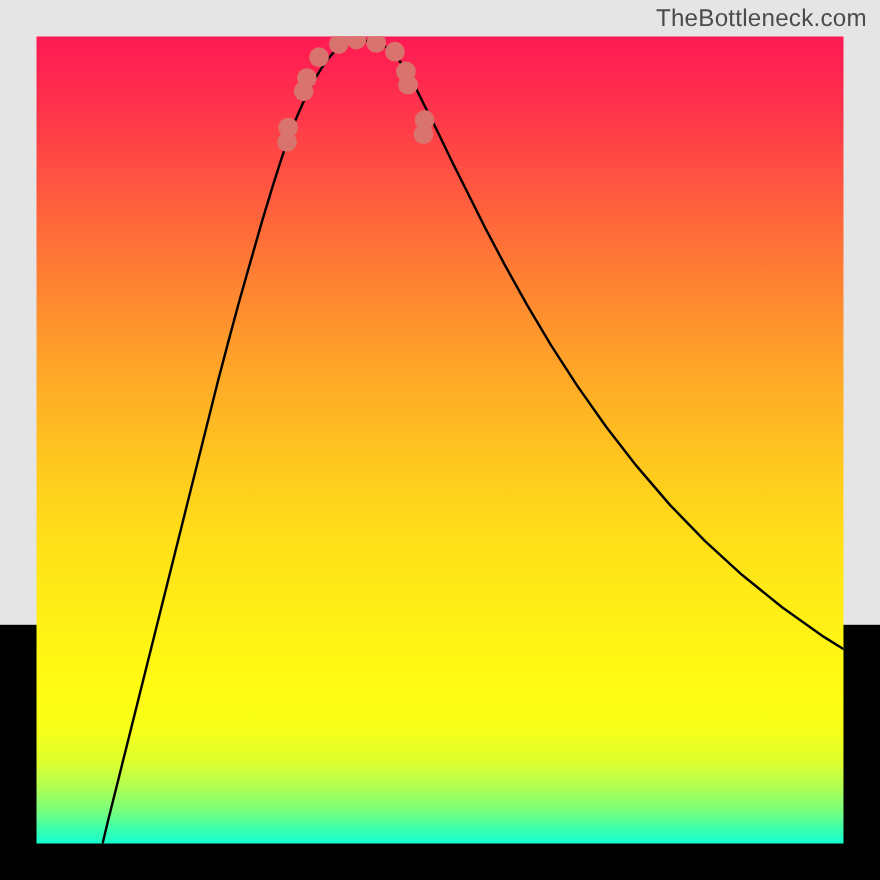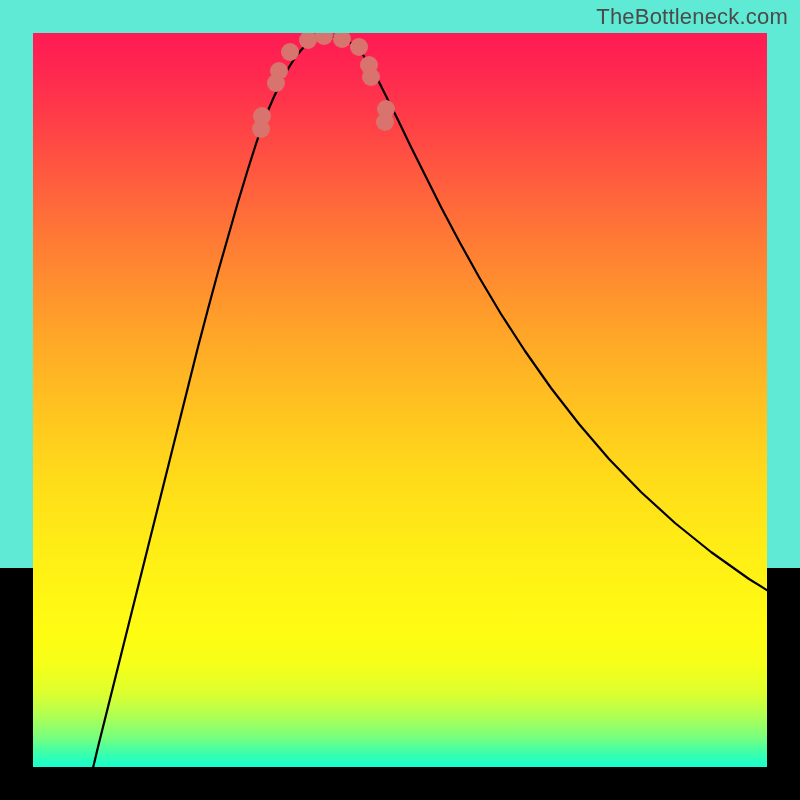--- a/index.html
+++ b/index.html
@@ -8,21 +8,21 @@
     width: 800px;
     height: 800px;
     overflow: hidden;
     background: #000;
     font-family: Arial, Helvetica, sans-serif;
   }
   .frame {
     position: relative;
     width: 800px;
     height: 568px;
-    background: #5eead4;
+    background: #e5e5e5;
   }
   .plot-area {
     position: absolute;
     left: 33px;
     top: 33px;
     width: 734px;
     height: 734px;
     overflow: hidden;
   }
   .gradient {

